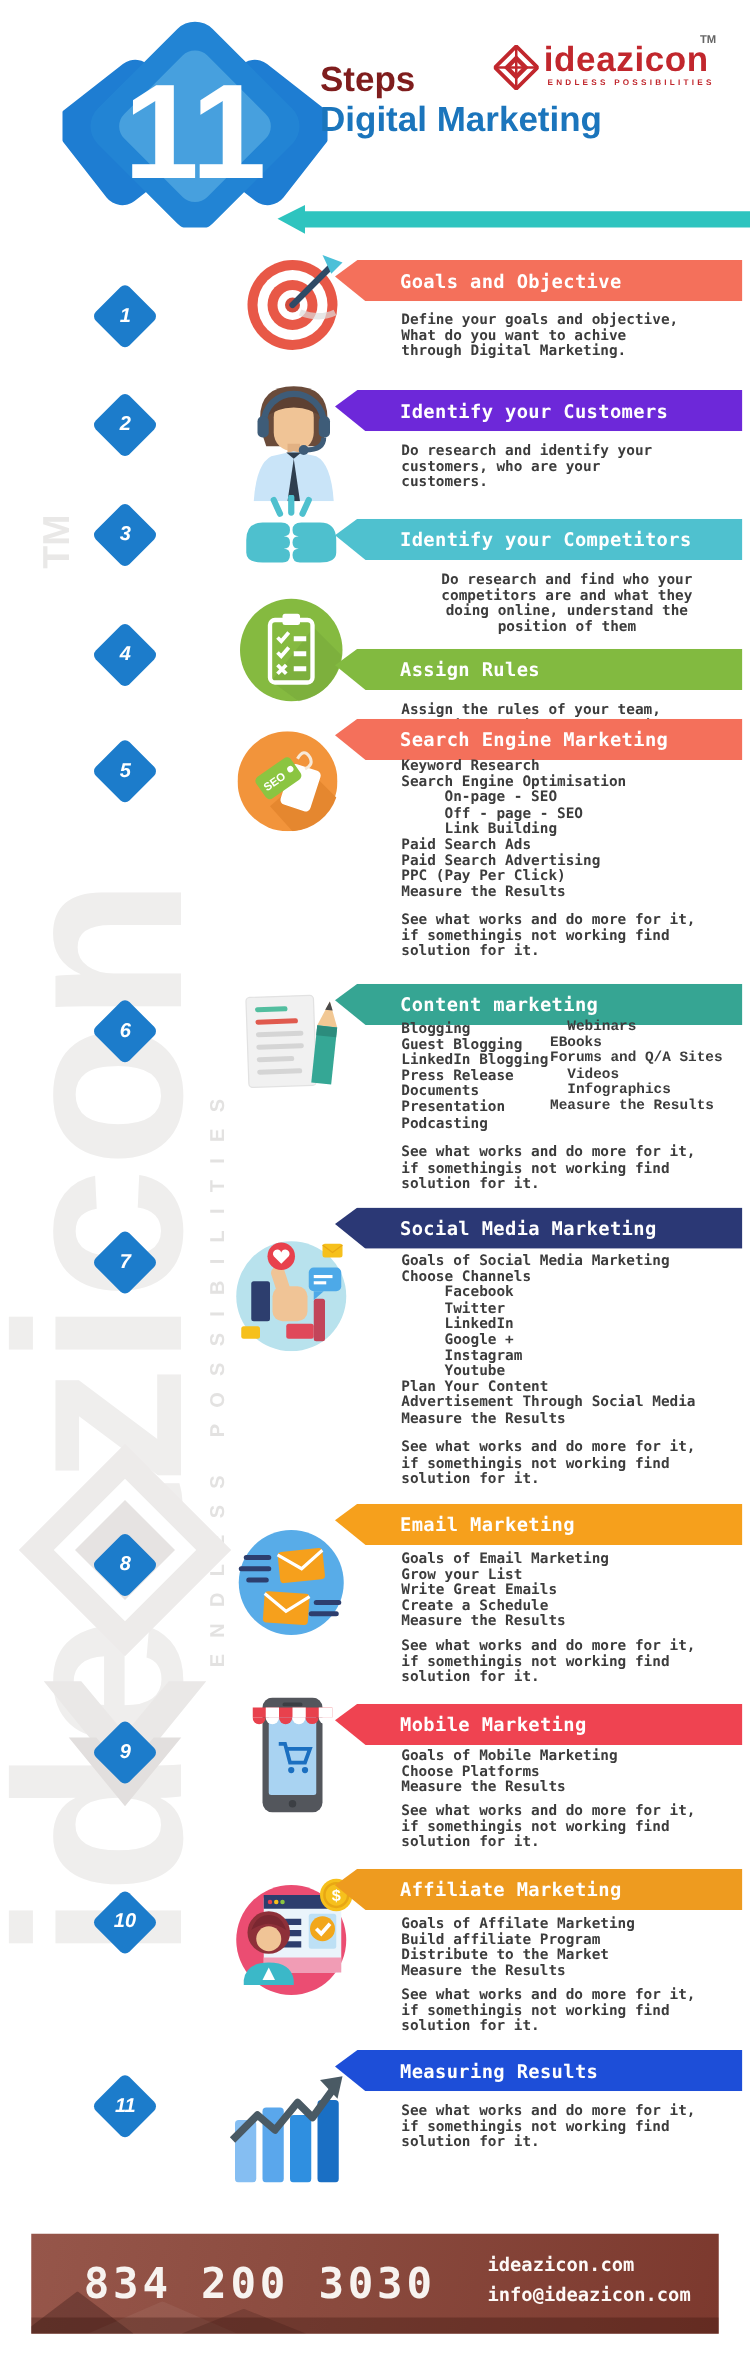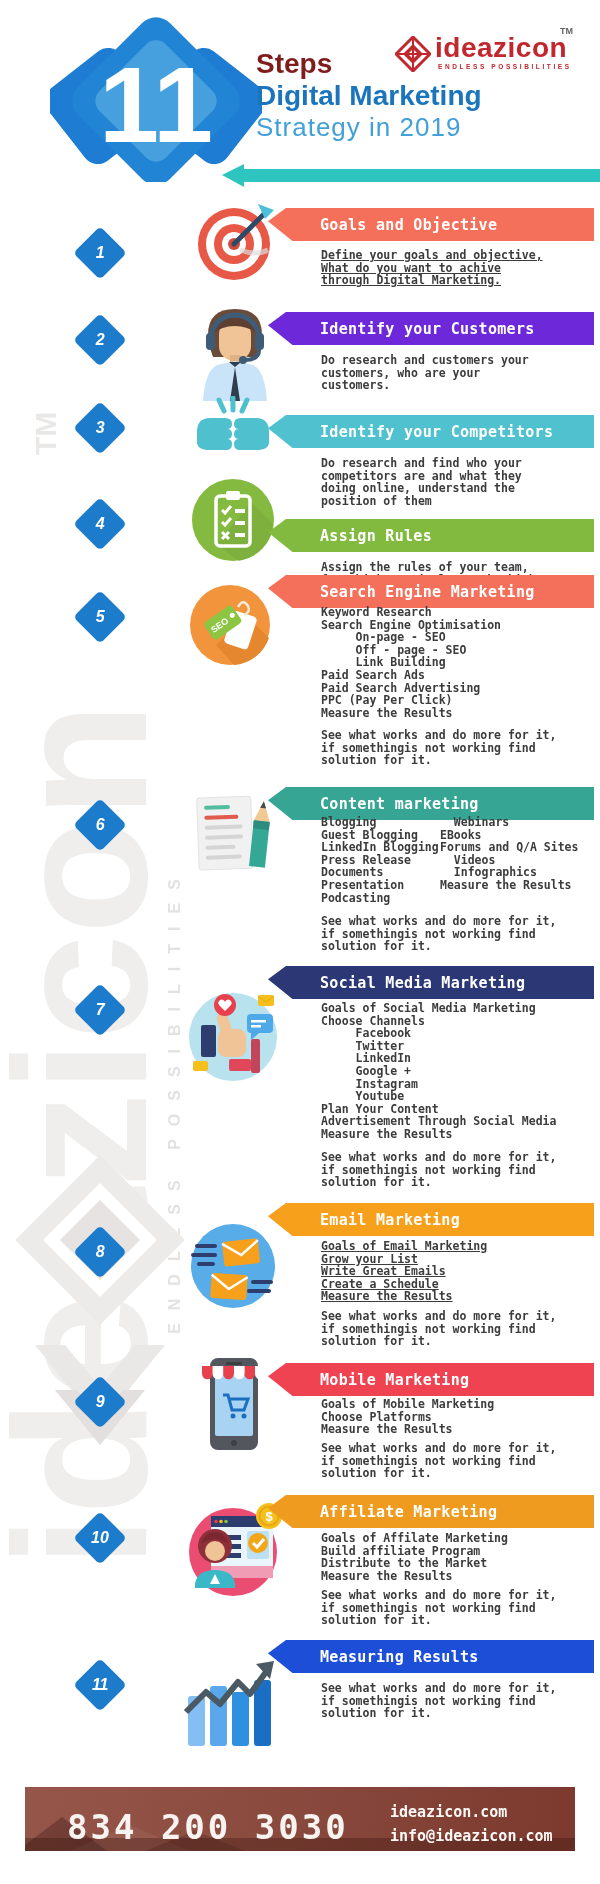--- a/index.html
+++ b/index.html
@@ -32,23 +32,23 @@
   .icon-wrap{position:absolute;z-index:2;}
   .banner{position:absolute;left:268px;width:326px;height:33px;z-index:2;
     clip-path:polygon(0 40%,5.5% 0,100% 0,100% 100%,7.5% 100%);
     display:flex;align-items:center;padding-left:52px;box-sizing:border-box;}
   .banner-title{color:#fff;font:700 15px "DejaVu Sans Mono",monospace;letter-spacing:.3px;}
   .desc{position:absolute;left:321px;width:265px;color:#3C3C3C;z-index:2;
     font:700 11.5px "DejaVu Sans Mono",monospace;}
   .tline{white-space:pre;line-height:12.6px;}
   .tcolrow{display:flex;line-height:12.6px;}
   .tcol-left{white-space:pre;width:119px;flex:none;}
-  .tcol-right{white-space:pre;}
+  .tcol-right{white-space:pre;font-family:Liberation Mono, monospace;}
   
-  .footer{position:absolute;left:25px;top:1787px;width:550px;height:64px;z-index:2;
+  .footer{position:absolute;left:25px;top:1787px;width:550px;height:80px;z-index:2;
     background:linear-gradient(100deg,#96564A 0%,#8A4A3E 45%,#7C392E 100%);overflow:hidden;}
   .footer .band{position:absolute;left:0;bottom:0;width:100%;height:13px;background:rgba(45,12,8,.30);}
   .mtn{position:absolute;bottom:0;}
   .mtn1{left:-8px;width:90px;height:34px;background:rgba(30,8,6,.28);clip-path:polygon(50% 0,100% 100%,0 100%);}
   .mtn2{left:45px;width:120px;height:26px;background:rgba(255,255,255,.06);clip-path:polygon(50% 0,100% 100%,0 100%);}
   .mtn3{left:120px;width:100px;height:20px;background:rgba(30,8,6,.18);clip-path:polygon(50% 0,100% 100%,0 100%);}
   .phone{position:absolute;left:42px;top:20px;font:700 34px "DejaVu Sans Mono",monospace;color:#F7F3F0;letter-spacing:3px;}
   .contact{position:absolute;left:365px;top:13px;font:700 15px "DejaVu Sans Mono",monospace;color:#FDF9F7;line-height:24px;}
 </style>
 </head>
@@ -69,21 +69,20 @@
 
   <svg class="emblem" width="212" height="172" viewBox="0 0 212 172">
     <rect x="7" y="50" width="92" height="92" rx="16" fill="#1E7DD2" transform="rotate(52 53 96)"></rect>
     <rect x="113" y="50" width="92" height="92" rx="16" fill="#1E7DD2" transform="rotate(38 159 96)"></rect>
     <rect x="41" y="26" width="130" height="130" rx="20" fill="#2284D4" transform="rotate(45 106 91)"></rect>
     <rect x="59" y="44" width="94" height="94" rx="14" fill="#47A0DE" transform="rotate(45 106 91)"></rect>
     <text x="106" y="132" text-anchor="middle" font-family="Liberation Sans,sans-serif" font-weight="bold" font-size="108" fill="#fff">11</text>
   </svg>
   <div class="title t1">Steps</div>
   <div class="title t2">Digital Marketing</div>
-  <div class="title t3">Strategy in 2019</div>
 
   <div class="logo">
     <svg class="logo-mark" width="36" height="36" viewBox="0 0 36 36">
       <polygon points="18,1 35,18 18,35 1,18" fill="none" stroke="#C1272D" stroke-width="3"></polygon>
       <polygon points="18,8 28,18 18,28 8,18" fill="#C1272D"></polygon>
       <polygon points="18,13 23,18 18,23 13,18" fill="#fff"></polygon>
       <line x1="18" y1="1" x2="18" y2="35" stroke="#C1272D" stroke-width="2"></line>
       <line x1="1" y1="18" x2="35" y2="18" stroke="#C1272D" stroke-width="2"></line>
     </svg>
     <div class="logo-text">ideazicon</div>
@@ -106,21 +105,21 @@
         <circle cx="38" cy="42" r="12" fill="#fff"></circle>
       <circle cx="38" cy="42" r="6" fill="#D14B3C"></circle>
       <path d="M44 48 q16 6 28 0" stroke="#DDD" stroke-width="5" fill="none" opacity=".7"></path>
       <line x1="70" y1="10" x2="38" y2="42" stroke="#2E4A66" stroke-width="5" stroke-linecap="round"></line>
       <path d="M62 2 l16 6 -9 9 z" fill="#4BC0D8"></path>
     </svg>
   </div>
   <div class="banner" style="top: 208px; background: rgb(244, 112, 91);">
     <span class="banner-title">Goals and Objective</span>
   </div>
-  <div class="desc" style="top:249px;text-decoration:underline;">
+  <div class="desc" style="top:249px;">
       <div class="tline">Define your goals and objective,</div>
       <div class="tline">What do you want to achive</div>
       <div class="tline">through Digital Marketing.</div>
     </div>
 
   <div class="diamond" style="top:321px;">
       <span>2</span>
     </div>
   <div class="icon-wrap" style="left:197px;top:293px;">
     <svg width="76" height="108" viewBox="0 0 76 108">
@@ -135,21 +134,21 @@
       <rect x="9" y="40" width="9" height="17" rx="4" fill="#3E5C78"></rect>
       <rect x="58" y="40" width="9" height="17" rx="4" fill="#3E5C78"></rect>
       <path d="M62 57 q0 10 -15 10" stroke="#3E5C78" stroke-width="4" fill="none"></path>
       <circle cx="46" cy="67" r="4" fill="#3E5C78"></circle>
     </svg>
   </div>
   <div class="banner" style="top: 312px; background: #6d28d9;">
     <span class="banner-title">Identify your Customers</span>
   </div>
   <div class="desc" style="top:354px;">
-      <div class="tline">Do research and customers your</div>
+      <div class="tline">Do research and identify your</div>
       <div class="tline">customers, who are your</div>
       <div class="tline">customers.</div>
     </div>
 
   <div class="diamond" style="top:409px;">
       <span>3</span>
     </div>
   <div class="icon-wrap" style="left:191px;top:396px;">
     <svg width="84" height="66" viewBox="0 0 84 66">
       <g stroke="#4EC0CE" stroke-width="5" stroke-linecap="round">
@@ -157,21 +156,21 @@
           <line x1="28" y1="4" x2="33" y2="15"></line>
           <line x1="56" y1="4" x2="51" y2="15"></line>
       </g>
       <path d="M6 36 q0-14 13-14 l15 0 q7 0 7 6 q0 5-5 5 q5 0 5 5 q0 5-5 5 q5 0 5 5 q0 6-6 6 l-16 0 q-13 0-13-8 z" fill="#4EC0CE"></path>
       <path d="M78 36 q0-14 -13-14 l-15 0 q-7 0 -7 6 q0 5 5 5 q-5 0 -5 5 q0 5 5 5 q-5 0 -5 5 q0 6 6 6 l16 0 q13 0 13-8 z" fill="#4EC0CE"></path>
     </svg>
   </div>
   <div class="banner" style="top: 415px; background: rgb(79, 193, 207);">
     <span class="banner-title">Identify your Competitors</span>
   </div>
-  <div class="desc" style="top:457px;">
+  <div class="desc" style="top:457px;text-align:center;">
       <div class="tline">Do research and find who your</div>
       <div class="tline">competitors are and what they</div>
       <div class="tline">doing online, understand the</div>
       <div class="tline">position of them</div>
     </div>
 
   <div class="diamond" style="top:505px;">
       <span>4</span>
     </div>
   <div class="icon-wrap" style="left:191px;top:478px;">
@@ -359,21 +358,21 @@
         <rect x="2" y="31" width="26" height="4" rx="2"></rect>
         <rect x="8" y="40" width="18" height="4" rx="2"></rect>
         <rect x="62" y="58" width="22" height="4" rx="2"></rect>
         <rect x="58" y="67" width="24" height="4" rx="2"></rect>
       </g>
     </svg>
   </div>
   <div class="banner" style="top: 1203px; background: rgb(246, 160, 28);">
     <span class="banner-title">Email Marketing</span>
   </div>
-  <div class="desc" style="top:1240px;text-decoration:underline;">
+  <div class="desc" style="top:1240px;">
       <div class="tline">Goals of Email Marketing</div>
       <div class="tline">Grow your List</div>
       <div class="tline">Write Great Emails</div>
       <div class="tline">Create a Schedule</div>
       <div class="tline">Measure the Results</div>
     </div>
   <div class="desc" style="top:1310px;">
       <div class="tline">See what works and do more for it,</div>
       <div class="tline">if somethingis not working find</div>
       <div class="tline">solution for it.</div>

